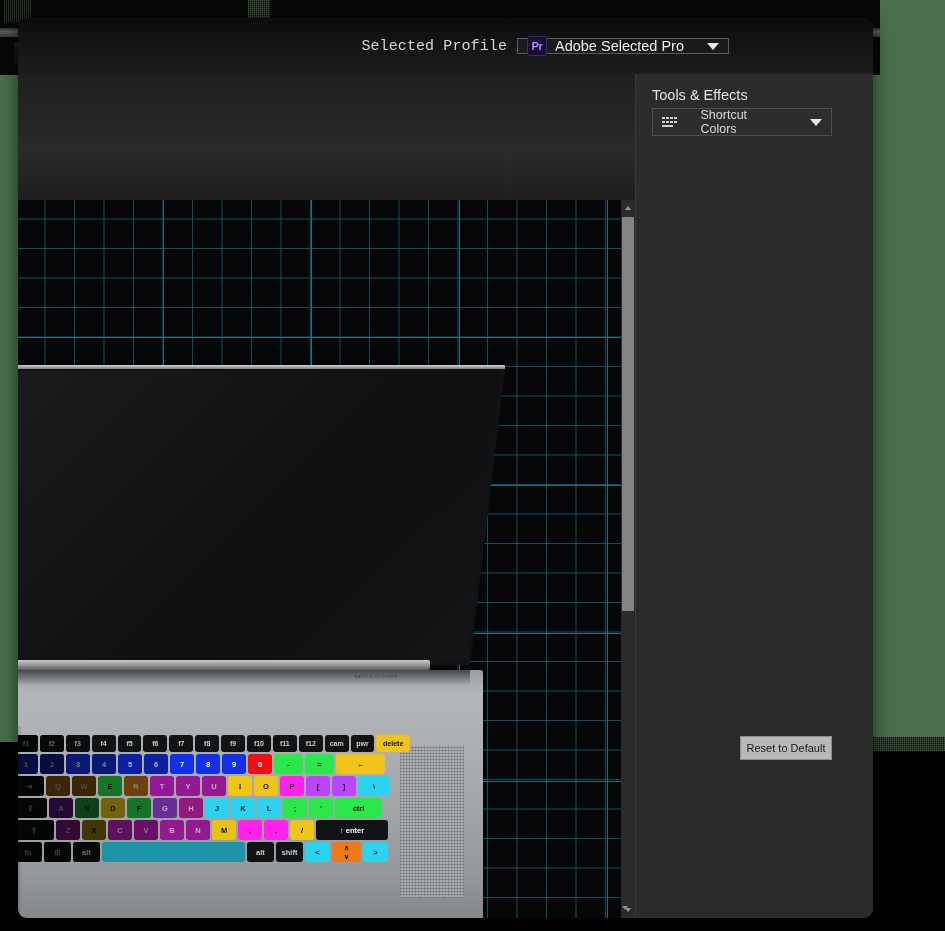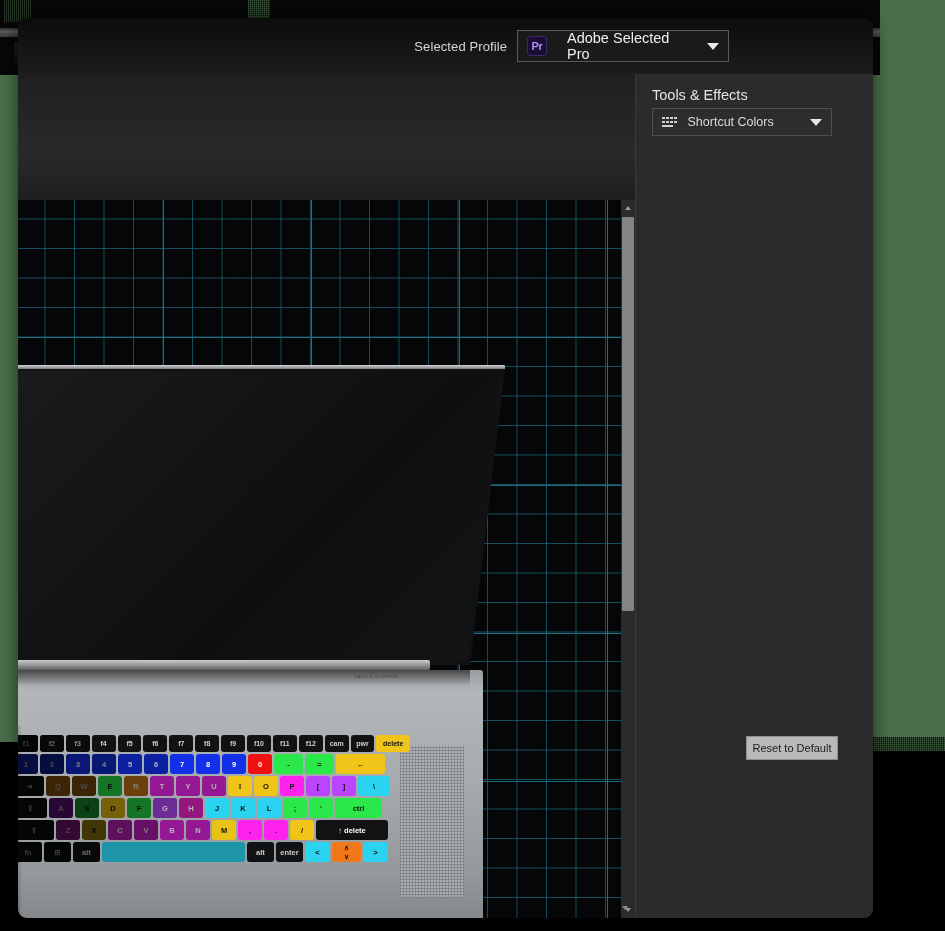--- a/index.html
+++ b/index.html
@@ -90,25 +90,25 @@
   }
   #titlebar-photo-overlay {
     position: absolute; left: 0; top: 0; width: 855px; height: 56px;
     background: linear-gradient(180deg,#0c0c0c 0%, #141414 48%, #1c1c1c 100%);
   }
   #profile-zone {
     position: relative; display: flex; align-items: center; gap: 10px;
     margin-right: 6px;
   }
   #selected-profile-label {
-    color: #d6d6d6; font-size: 13px; letter-spacing: .1px;
+    color: #d6d6d6; font-size: 15px; letter-spacing: .1px; font-family: Liberation Mono, monospace;
   }
   #profile-select {
-    display: flex; align-items: center; gap: 20px;
-    width: 212px; height: 32px;
+    display: flex; align-items: center; gap: 8px;
+    width: 212px; height: 16px;
     background: #1a1a1a;
     border: 1px solid #5b5b5b;
     padding: 0 9px;
     cursor: pointer;
   }
   #pr-icon {
     width: 20px; height: 20px; border-radius: 3px;
     background: #1a0d33;
     border: 1px solid #3b2a66;
     color: #b08ef5;
@@ -277,30 +277,30 @@
     border-left: 1px solid #3a3a3a;
   }
   #panel-title {
     position: absolute; left: 16px; top: 13px;
     color: #e3e3e3; font-size: 14.5px;
   }
   #shortcut-colors-select {
     position: absolute; left: 16px; top: 34px;
     width: 180px; height: 28px;
     background: #2d2d2d; border: 1px solid #4e4e4e;
-    display: flex; align-items: center; gap: 11px;
+    display: flex; align-items: center; gap: 24px;
     padding: 0 9px; cursor: pointer;
   }
   #shortcut-colors-label { color: #dadada; font-size: 12.5px; flex: 1; }
   #kb-icon { display: flex; flex-direction: column; gap: 1.5px; }
   .kb-icon-row { display: flex; gap: 1.5px; }
   .kb-icon-dot { width: 2.5px; height: 2.5px; background: #cfcfcf; }
   .kb-icon-bar { width: 11px; height: 2.5px; background: #cfcfcf; }
   #reset-button {
-    position: absolute; left: 110px; top: 662px;
+    position: absolute; left: 104px; top: 662px;
     width: 92px; height: 24px;
     background: #b9b9b9; color: #1a1a1a;
     border: 1px solid #8e8e8e;
     font-size: 11px;
     display: flex; align-items: center; justify-content: center;
     cursor: pointer;
   }
   #panel-bottom-strip {
     position: absolute; left: 0; bottom: 0; width: 238px; height: 16px;
     background: #2b2b2b;
@@ -448,29 +448,29 @@
                 <div class="key shadow-dim" style="width: 24px; background: rgb(187, 34, 187); color: rgb(255, 255, 255);">Z</div>
                 <div class="key shadow-dim" style="width: 24px; background: rgb(232, 194, 20); color: rgb(17, 17, 17);">X</div>
                 <div class="key shadow-dim2" style="width: 24px; background: rgb(187, 34, 187); color: rgb(255, 255, 255);">C</div>
                 <div class="key shadow-dim2" style="width: 24px; background: rgb(204, 34, 204); color: rgb(255, 255, 255);">V</div>
                 <div class="key shadow-dim3" style="width: 24px; background: rgb(212, 34, 212); color: rgb(255, 255, 255);">B</div>
                 <div class="key shadow-dim3" style="width: 24px; background: rgb(212, 34, 212); color: rgb(255, 255, 255);">N</div>
                 <div class="key" style="width: 24px; background: rgb(232, 194, 20); color: rgb(17, 17, 17);">M</div>
                 <div class="key" style="width: 24px; background: rgb(255, 34, 238); color: rgb(17, 17, 17);">,</div>
                 <div class="key" style="width: 24px; background: rgb(255, 34, 238); color: rgb(17, 17, 17);">.</div>
                 <div class="key" style="width: 24px; background: rgb(240, 196, 25); color: rgb(17, 17, 17);">/</div>
-                <div class="key" style="width: 72px; background: rgb(17, 18, 19); color: rgb(255, 255, 255);">↑ delete</div>
+                <div class="key" style="width: 72px; background: rgb(17, 18, 19); color: rgb(255, 255, 255);">↑ enter</div>
               </div>
               <div class="kb-row">
                 <div class="key shadow-dim" style="width: 28px; background: rgb(17, 18, 19); color: rgb(207, 207, 207);">fn</div>
                 <div class="key shadow-dim" style="width: 27px; background: rgb(17, 18, 19); color: rgb(207, 207, 207);">⊞</div>
                 <div class="key shadow-dim2" style="width: 27px; background: rgb(17, 18, 19); color: rgb(207, 207, 207);">alt</div>
                 <div class="key shadow-dim3" style="width: 143px; background: rgb(42, 212, 240); color: rgb(17, 17, 17);"></div>
                 <div class="key" style="width: 27px; background: rgb(17, 18, 19); color: rgb(207, 207, 207);">alt</div>
-                <div class="key" style="width: 27px; background: rgb(17, 18, 19); color: rgb(207, 207, 207);">enter</div>
+                <div class="key" style="width: 27px; background: rgb(17, 18, 19); color: rgb(207, 207, 207);">shift</div>
                 <div class="key" style="width: 25px; background: rgb(42, 212, 240); color: rgb(17, 17, 17);">&lt;</div>
                 <div class="key arrow-key" style="width: 29px; background: rgb(240, 120, 24); color: rgb(17, 17, 17);">
                   <span>∧</span>
                   <span>∨</span>
                 </div>
                 <div class="key" style="width: 25px; background: rgb(42, 212, 240); color: rgb(17, 17, 17);">&gt;</div>
               </div>
             </div>
           <div id="kb-left-shade"></div>
         </div>

